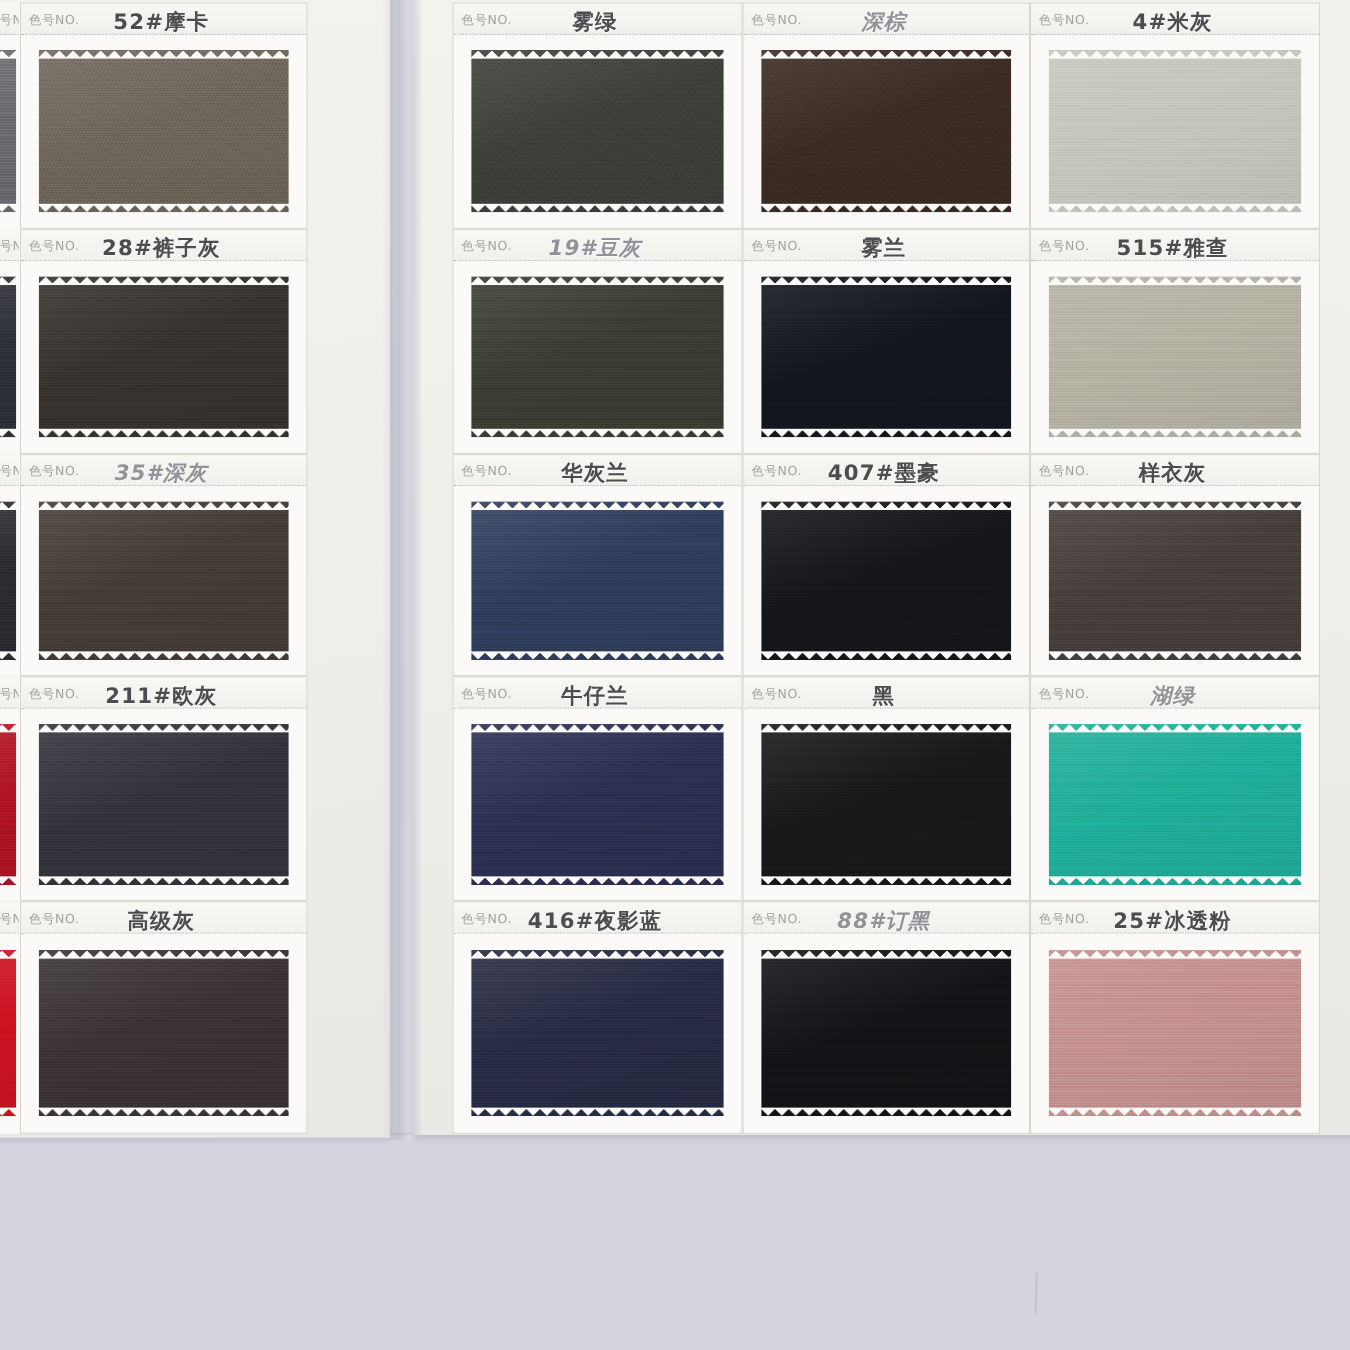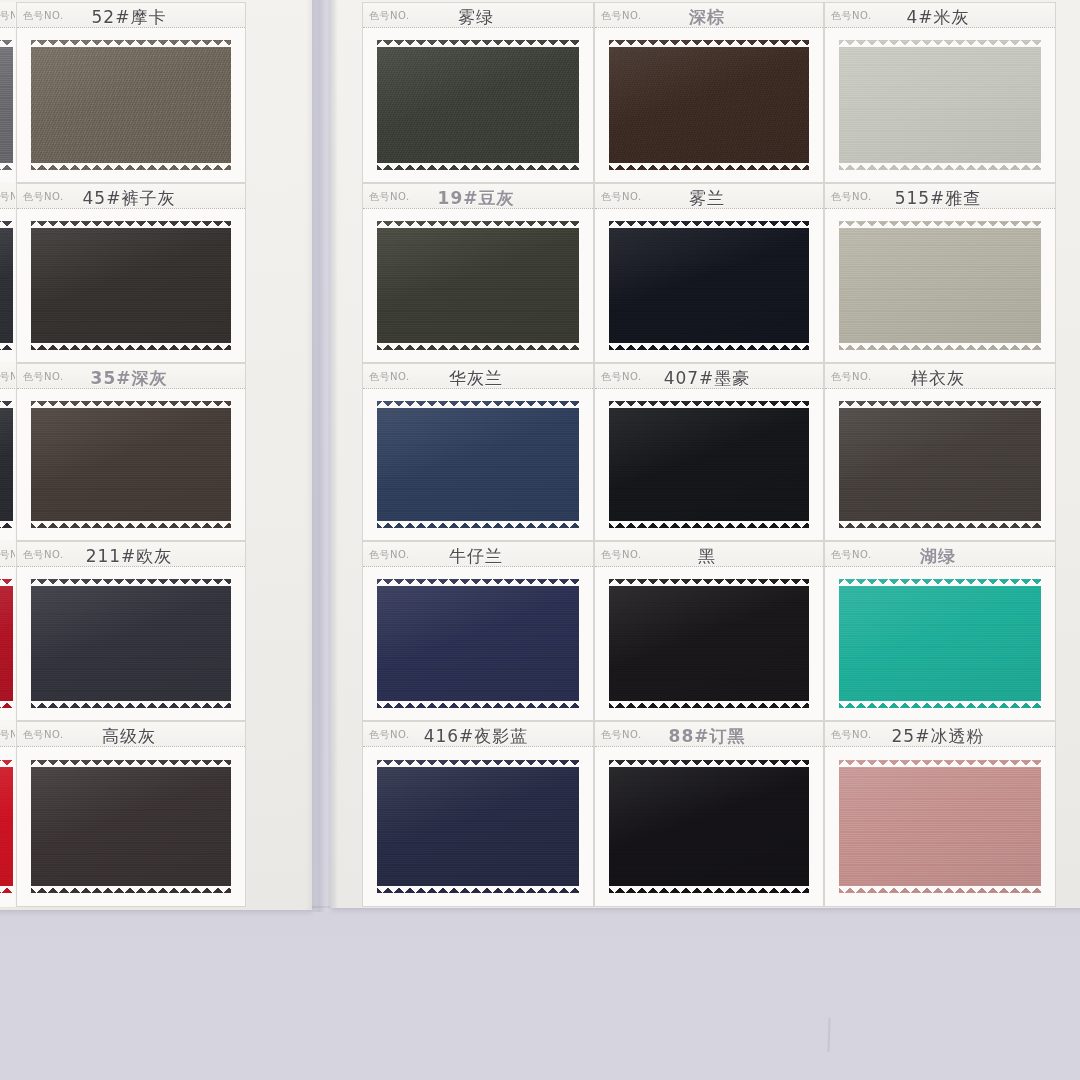--- a/index.html
+++ b/index.html
@@ -63,28 +63,28 @@
   .no-label{
     position:absolute; left:6px; top:6px;
     font-size:10px; letter-spacing:.5px;
     color:#a3a2a0;
     font-family:"DejaVu Sans","Liberation Sans",sans-serif;
     white-space:nowrap;
   }
   .color-name{
     position:absolute; left:0; right:4px; top:3px;
     text-align:center;
-    font-size:17px; font-weight:400;
+    font-size:17px; font-weight:700;
     color:#4d4c50;
     letter-spacing:1px;
     white-space:nowrap;
     text-shadow:0 1px 0 rgba(255,255,255,.7);
     filter:blur(.25px);
   }
-  .color-name.pale{ color:#93929a; font-weight:700; filter:blur(.6px); }
+  .color-name.pale{ color:#93929a; font-weight:700; filter:blur(.6px);font-style:italic; }
 
   .swatch-wrap{
     position:absolute; left:0; right:0; top:25px; bottom:0;
     display:flex; align-items:center; justify-content:center;
     background:#fbfaf8;
   }
   .swatch{
     position:relative;
     width:88%; height:84%;
     
@@ -200,21 +200,21 @@
           <span class="no-label">色号NO.</span>
           <span class="color-name"></span>
         </div>
         <div class="swatch-wrap">
           <div class="swatch flat" style="background: rgb(46, 48, 54);"></div>
         </div>
       </div>
       <div class="cell" style="left: 16px; top: 183px; width: 230px; height: 180px;">
         <div class="cell-head">
           <span class="no-label">色号NO.</span>
-          <span class="color-name">45#裤子灰</span>
+          <span class="color-name">28#裤子灰</span>
         </div>
         <div class="swatch-wrap">
           <div class="swatch flat" style="background: rgb(53, 50, 47);"></div>
         </div>
       </div>
       <div class="cell" style="left: 362px; top: 183px; width: 232px; height: 180px;">
         <div class="cell-head">
           <span class="no-label">色号NO.</span>
           <span class="color-name pale">19#豆灰</span>
         </div>

